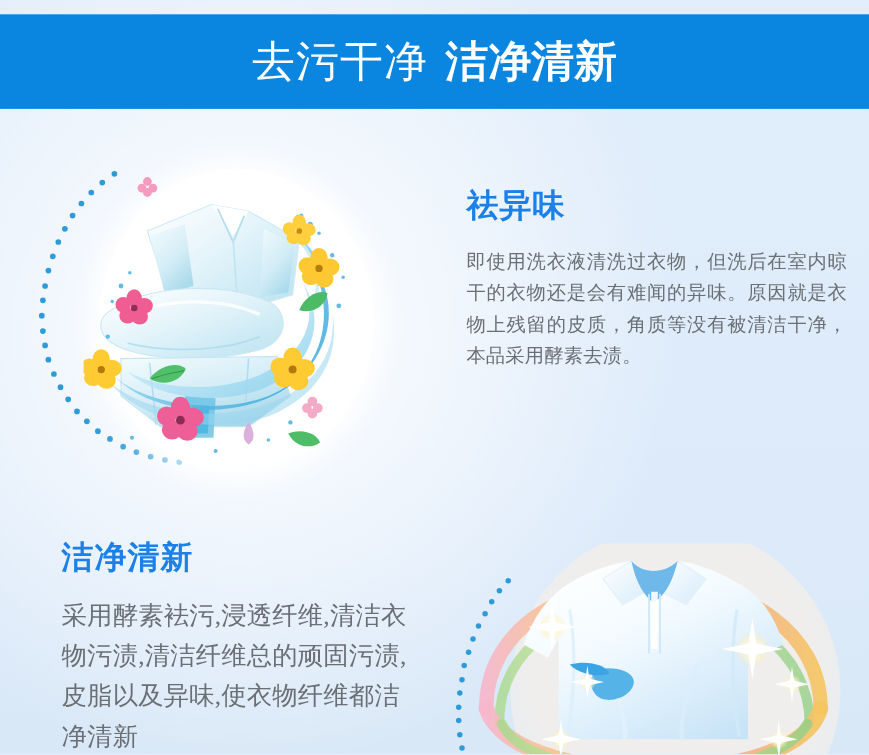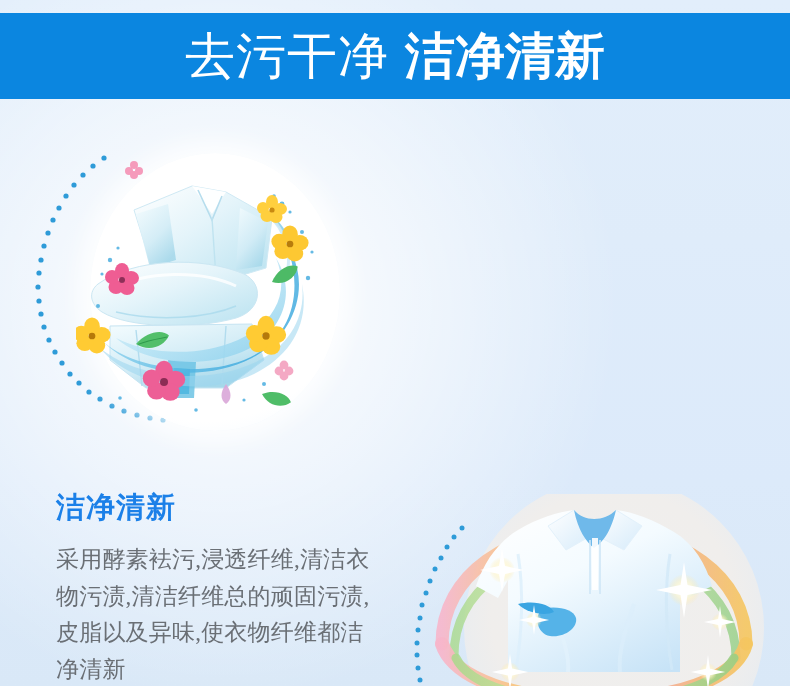--- a/index.html
+++ b/index.html
@@ -16,21 +16,21 @@
   }
 
   
   #banner-strip{
     position:absolute; left:0; top:13px; width:790px; height:86px;
     background:#0b86e0;
     display:flex; align-items:center; justify-content:center;
   }
   .banner-title{
     white-space:nowrap; color:#ffffff; line-height:1;
-    font-size:50px; letter-spacing:1px;
+    font-size:39px; letter-spacing:1px;
   }
   .banner-title .light{ font-weight:300; }
   .banner-title .bold{ font-weight:bold; margin-left:16px; letter-spacing:0px; }
 
   
   .feature-heading{
     color:#1b80e8; font-weight:bold; font-size:29px; line-height:1.1;
     letter-spacing:1px;
   }
   .feature-body{
@@ -405,19 +405,23 @@
           <path d="M0 -26 L3 -5 L26 0 L3 5 L0 26 L-3 5 L-26 0 L-3 -5 Z" fill="#ffffff"></path>
         </g>
         <g transform="translate(310,178) scale(0.66)">
           <circle r="14" fill="url(#spk)"></circle>
           <path d="M0 -26 L3 -5 L26 0 L3 5 L0 26 L-3 5 L-26 0 L-3 -5 Z" fill="#ffffff"></path>
         </g>
       </g>
     </svg>
   </div>
 
+  <div id="feature-odor">
+    <div class="feature-heading">祛异味</div>
+    <div class="feature-body">即使用洗衣液清洗过衣物，但洗后在室内晾干的衣物还是会有难闻的异味。原因就是衣物上残留的皮质，角质等没有被清洁干净，本品采用酵素去渍。</div>
+  </div>
 
   <div id="feature-enzyme">
     <div class="feature-heading">洁净清新</div>
     <div class="feature-body">采用酵素袪污,浸透纤维,清洁衣物污渍,清洁纤维总的顽固污渍,皮脂以及异味,使衣物纤维都洁净清新</div>
   </div>
 
 </div>
 
 </body></html>

